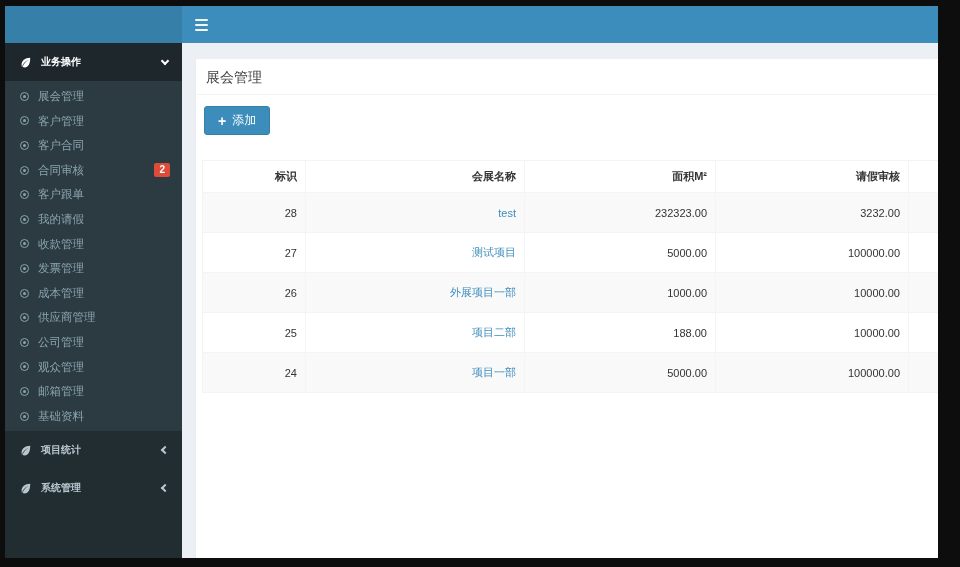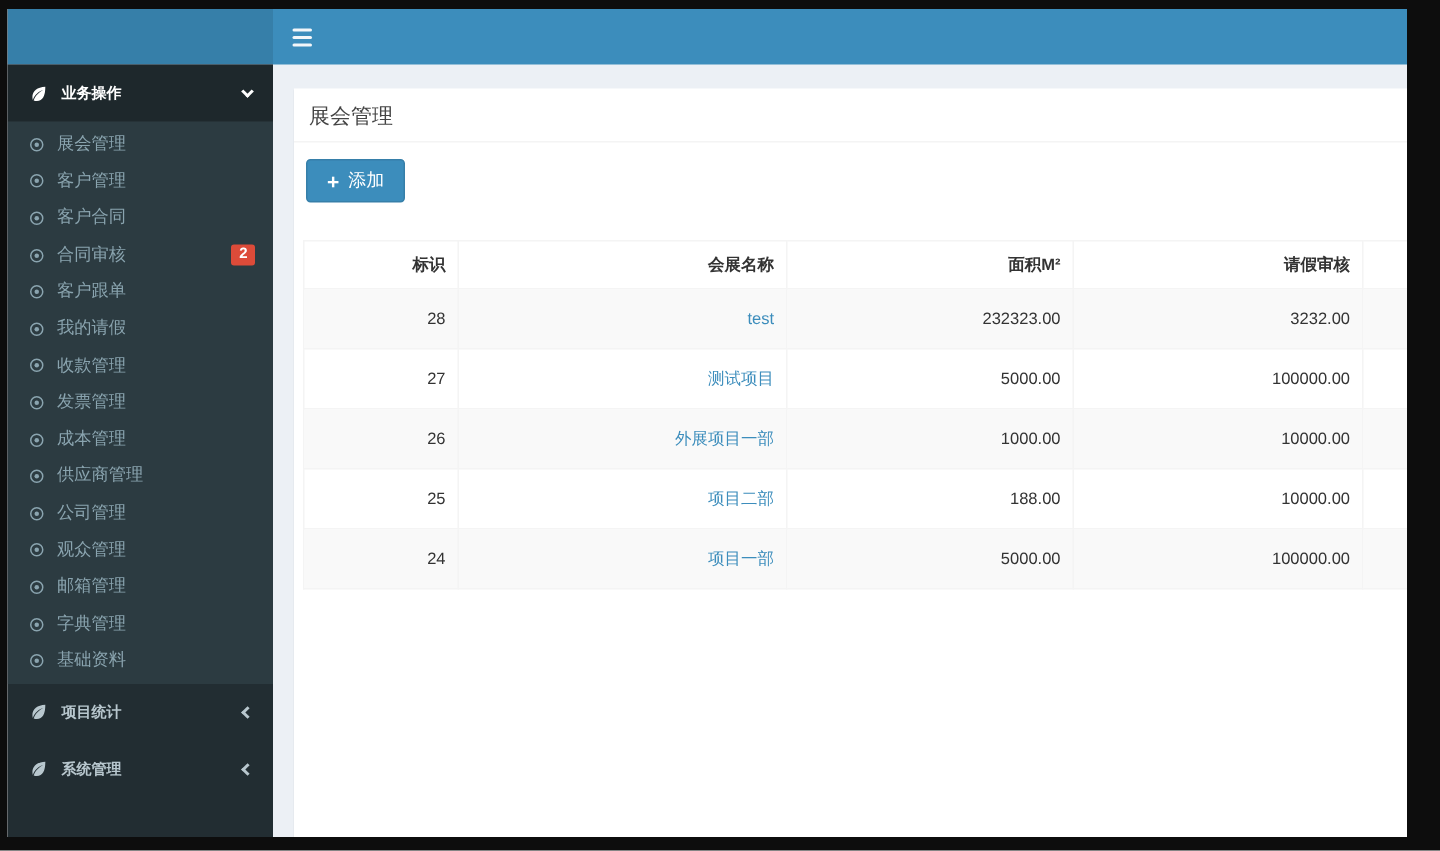--- a/index.html
+++ b/index.html
@@ -142,24 +142,20 @@
             <span class="bullseye"></span>
             <span>公司管理</span>
           </li>
           <li class="sub-item">
             <span class="bullseye"></span>
             <span>观众管理</span>
           </li>
           <li class="sub-item">
             <span class="bullseye"></span>
             <span>邮箱管理</span>
-          </li>
-          <li class="sub-item">
-            <span class="bullseye"></span>
-            <span>字典管理</span>
           </li>
           <li class="sub-item">
             <span class="bullseye"></span>
             <span>基础资料</span>
           </li>
         </ul>
 
       <div class="tree-header">
         <svg class="leaf-icon" viewBox="0 0 16 16" fill="currentColor">
           <path d="M13.8 2.2C7.2 2.4 3.2 5.8 3.2 10.7c0 .9.13 1.7.35 2.4 1.6-4.4 4.9-7.1 8.6-8.4-3.4 2-6.6 4.7-7.9 8.9.9.3 1.8.4 2.6.4 4.9 0 7-4.7 6.95-11.8z"></path>

